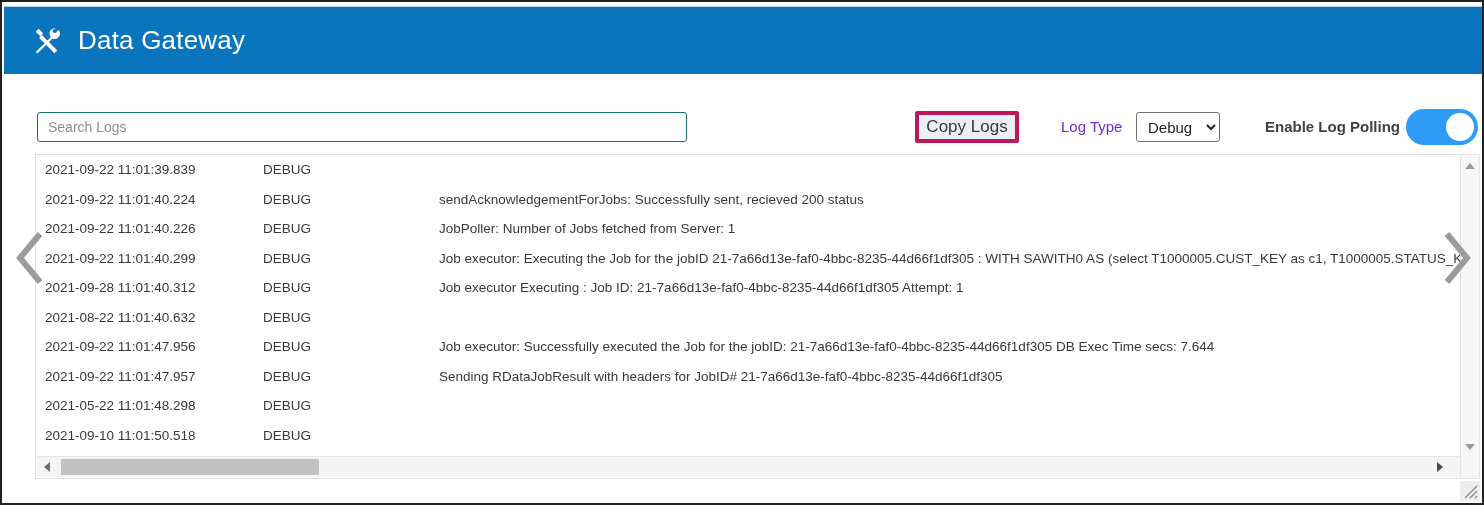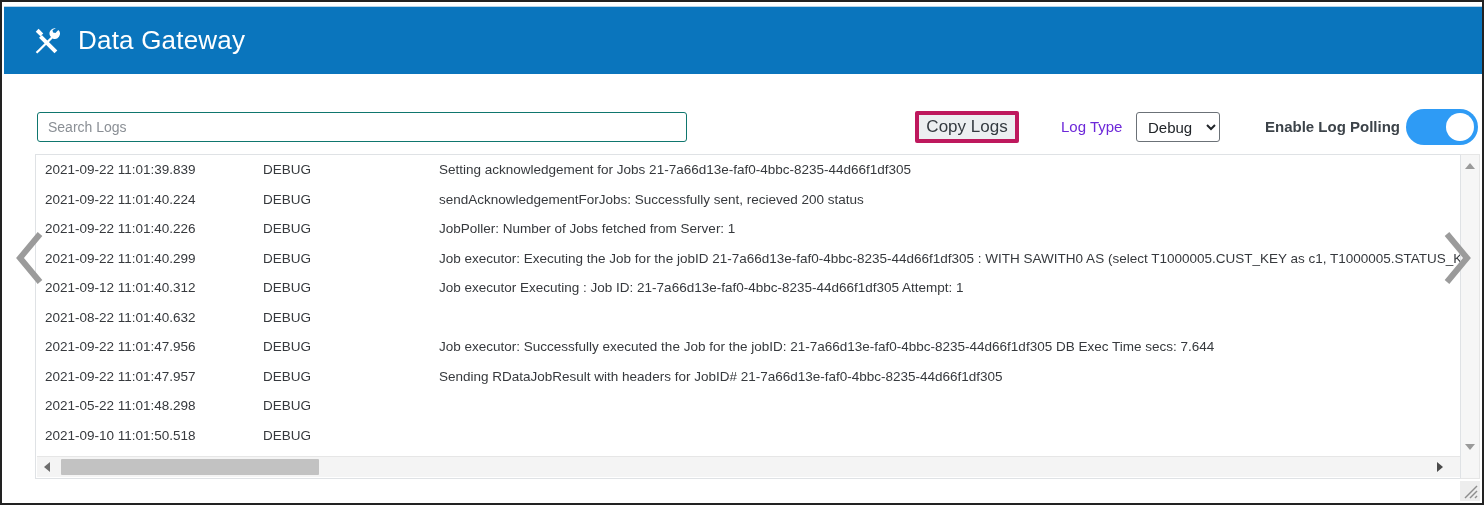--- a/index.html
+++ b/index.html
@@ -326,39 +326,38 @@
 
   <div class="toggle">
     <div class="knob"></div>
   </div>
 
   <div class="log-panel">
     <div class="log-rows" id="log-rows">
         <div class="log-row">
           <div class="col-time">2021-09-22 11:01:39.839</div>
           <div class="col-level">DEBUG</div>
-          <div class="col-msg">Setting acknowledgement for Jobs 21-7a66d13e-faf0-4bbc-8235-44d66f1df305</div>
         </div>
         <div class="log-row">
           <div class="col-time">2021-09-22 11:01:40.224</div>
           <div class="col-level">DEBUG</div>
           <div class="col-msg">sendAcknowledgementForJobs: Successfully sent, recieved 200 status</div>
         </div>
         <div class="log-row">
           <div class="col-time">2021-09-22 11:01:40.226</div>
           <div class="col-level">DEBUG</div>
           <div class="col-msg">JobPoller: Number of Jobs fetched from Server: 1</div>
         </div>
         <div class="log-row">
           <div class="col-time">2021-09-22 11:01:40.299</div>
           <div class="col-level">DEBUG</div>
           <div class="col-msg">Job executor: Executing the Job for the jobID 21-7a66d13e-faf0-4bbc-8235-44d66f1df305 : WITH SAWITH0 AS (select T1000005.CUST_KEY as c1, T1000005.STATUS_KEY as c2, T1000005.GENDER as</div>
         </div>
         <div class="log-row">
-          <div class="col-time">2021-09-12 11:01:40.312</div>
+          <div class="col-time">2021-09-28 11:01:40.312</div>
           <div class="col-level">DEBUG</div>
           <div class="col-msg">Job executor Executing : Job ID: 21-7a66d13e-faf0-4bbc-8235-44d66f1df305 Attempt: 1</div>
         </div>
         <div class="log-row">
           <div class="col-time">2021-08-22 11:01:40.632</div>
           <div class="col-level">DEBUG</div>
         </div>
         <div class="log-row">
           <div class="col-time">2021-09-22 11:01:47.956</div>
           <div class="col-level">DEBUG</div>

